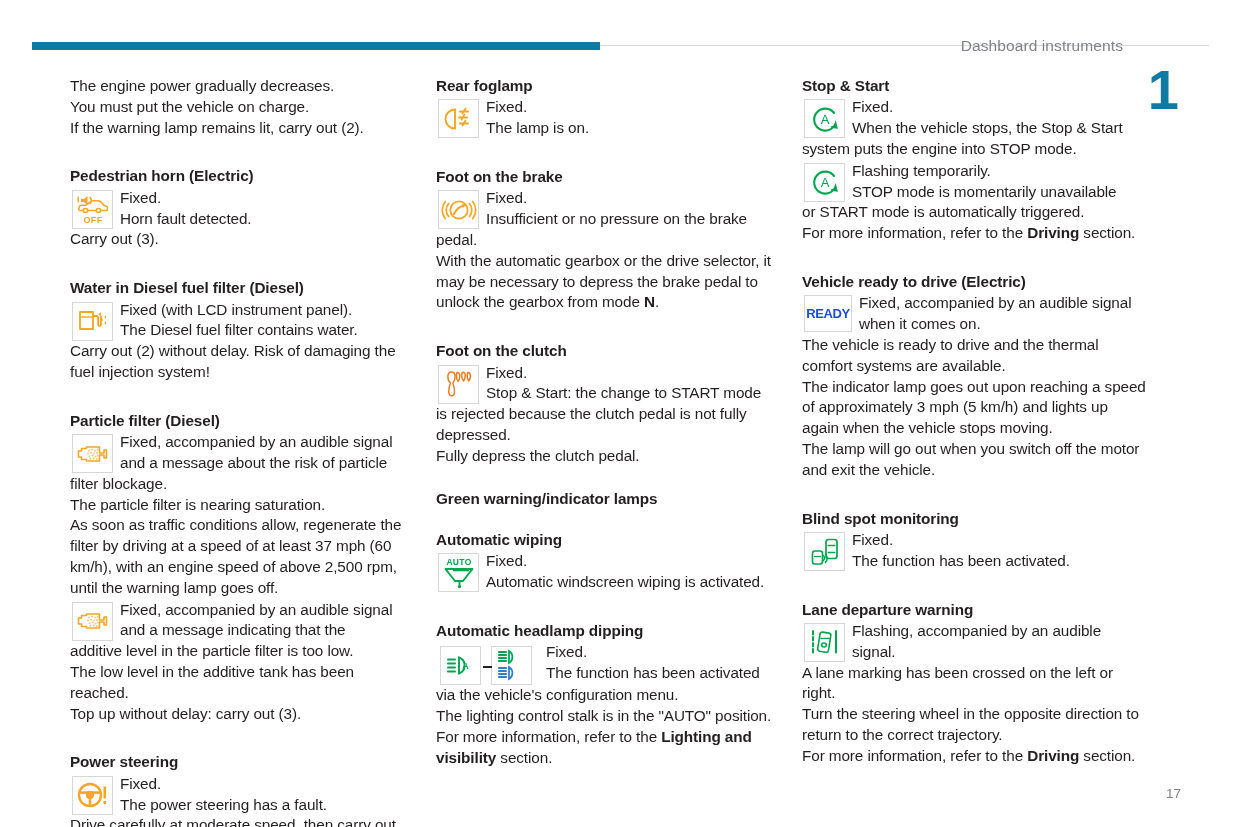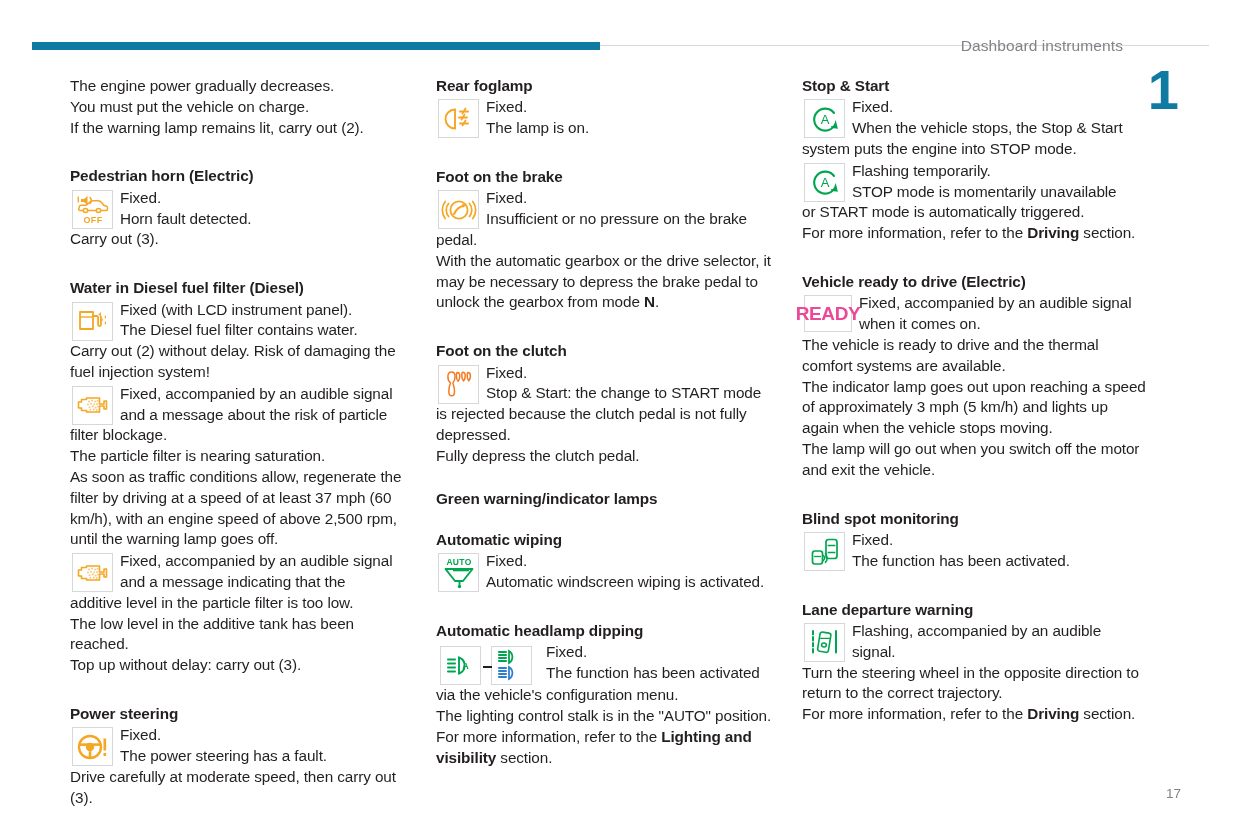--- a/index.html
+++ b/index.html
@@ -121,22 +121,22 @@
   .icon-pair { float: left; display: flex; align-items: flex-start; margin: 2px 7px 0 2px; }
   .icon-pair .icon-box:first-child { margin-right: 8px; }
 
   .ready-box {
     width: 48px;
     height: 37px;
   }
   .ready-text {
     font-family: "Liberation Sans", sans-serif;
     font-weight: bold;
-    font-size: 19px;
-    color: #ec4899;
+    font-size: 13px;
+    color: #1d4ed8;
     letter-spacing: -0.4px;
   }
   .off-label {
     font-size: 9px;
     font-weight: bold;
     color: #f5a623;
     letter-spacing: 0.4px;
   }
   .dash-conn {
     position: absolute;
@@ -205,20 +205,21 @@
           </g>
         </svg>
       </div>
       <div class="lamp-text">
         <span>Fixed (with LCD instrument panel).</span><br>
         <span>The Diesel fuel filter contains water.</span>
       </div>
     </div>
     <p class="body">Carry out (2) without delay. Risk of damaging the fuel injection system!</p>
 
+    <h3 class="sect gap">Particle filter (Diesel)</h3>
     <div class="lamp">
       <div class="icon-box">
         <svg width="34" height="22" viewBox="0 0 34 22">
           <g stroke="#f5a623" fill="none" stroke-width="1.6" stroke-linejoin="round">
             <path d="M2.5 8 l3 0 l0 -2.5 l5 0 l0 -1.5 l13 0 l0 6 l4.5 0 l0 -3 l2.5 0 l0 8 l-2.5 0 l0 -3 l-4.5 0 l0 6 l-13 0 l0 -1.5 l-5 0 l0 -2.5 l-3 0 z"></path>
           </g>
           <g fill="#f7c97e">
             <circle cx="13" cy="7.5" r="1"></circle>
               <circle cx="16" cy="6.6" r="1"></circle>
             <circle cx="19" cy="7.6" r="1"></circle>
@@ -502,16 +503,17 @@
             <path d="M10.6 11 l10 -1.5" stroke-width="1.2" transform="rotate(9 15.3 14.2)"></path>
             <ellipse cx="15.4" cy="17" rx="2.4" ry="2" transform="rotate(9 15.3 14.2)"></ellipse>
           </g>
         </svg>
       </div>
       <div class="lamp-text">
         <span>Flashing, accompanied by an audible</span><br>
         <span>signal.</span>
       </div>
     </div>
+    <p class="body">A lane marking has been crossed on the left or right.</p>
     <p class="body">Turn the steering wheel in the opposite direction to return to the correct trajectory.</p>
     <p class="body"><span>For more information, refer to the </span><b>Driving</b><span> section.</span></p>
   </div>
 </div>
 
 </body></html>

